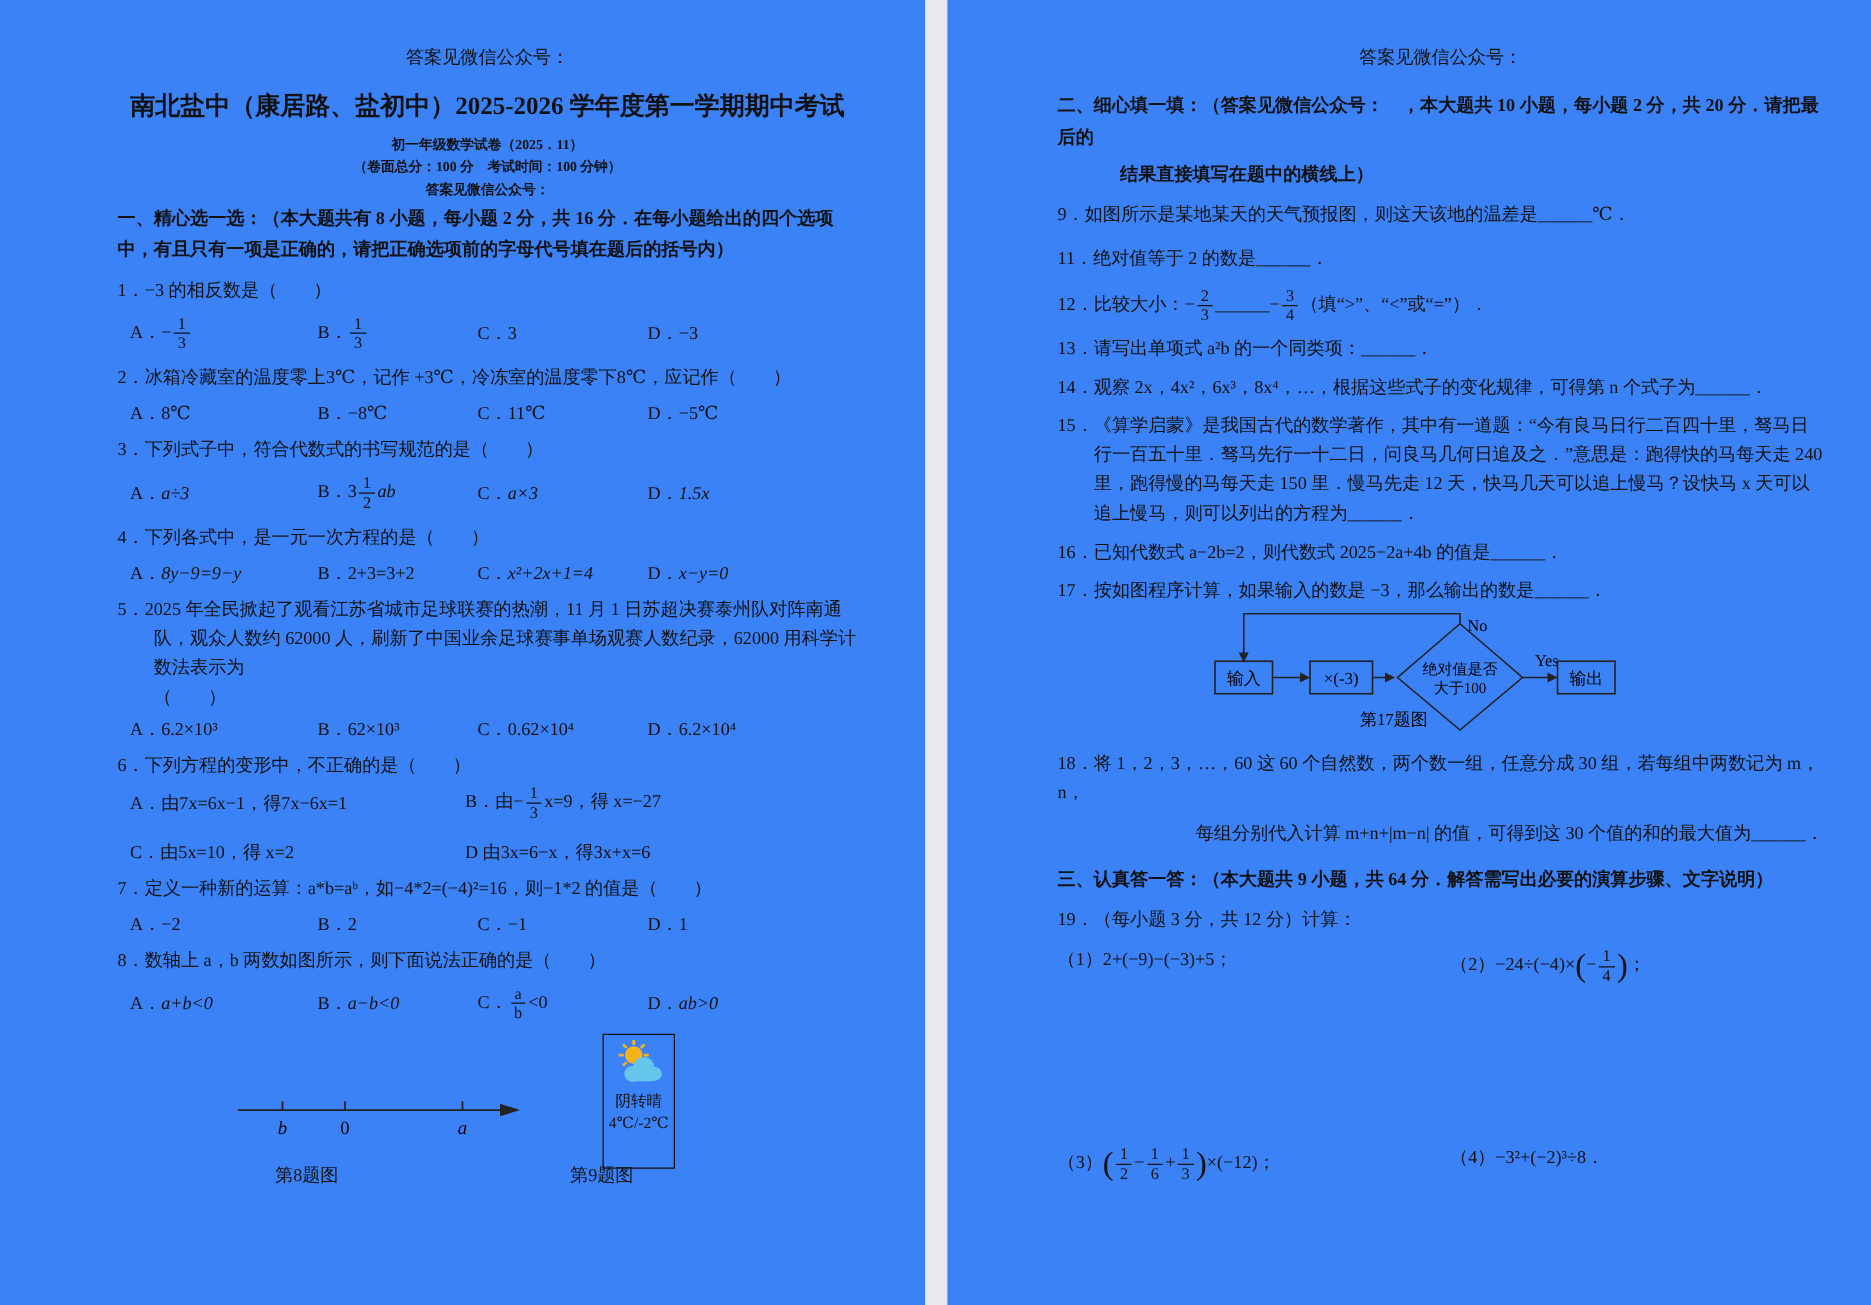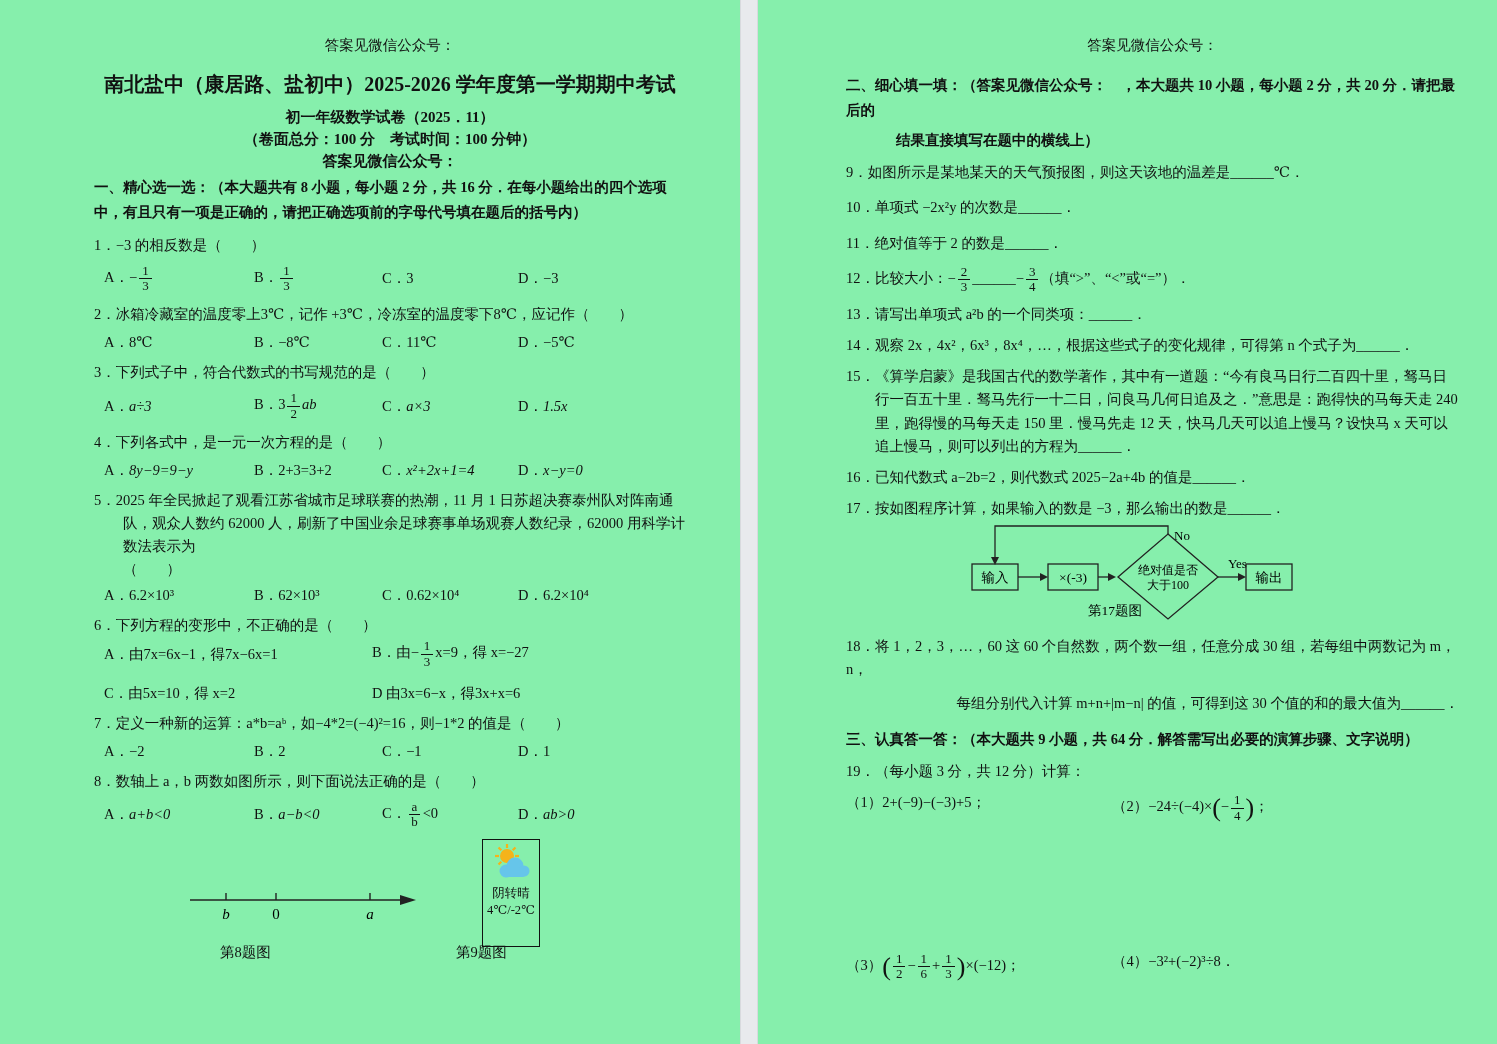--- a/index.html
+++ b/index.html
@@ -3,27 +3,27 @@
 <meta charset="utf-8">
 <style>
   html,body{margin:0;padding:0;}
   body{
     width:1497px;height:1044px;
     background:#dfe1e5;
     font-family:"Liberation Serif","DejaVu Serif",serif;
     font-size:14.5px;color:#111;
   }
   .spread{display:flex;width:1497px;height:1044px;}
-  .page{background:#86efac;box-sizing:border-box;overflow:hidden;}
+  .page{background:#3b82f6;box-sizing:border-box;overflow:hidden;}
   .page-l{width:740px;padding:36px 54px 0 94px;}
   .gutter{width:18px;background:#e8eaed;border-left:1px solid #d8dade;border-right:1px solid #d8dade;box-sizing:border-box;}
   .page-r{flex:1;padding:36px 38px 0 88px;}
   .center{text-align:center;}
   .title{font-size:20px;font-weight:700;margin:16px 0 10px;}
-  .sub{font-size:15px;font-weight:700;margin:3px 0;}
+  .sub{font-size:11px;font-weight:700;margin:3px 0;}
   .note{margin-bottom:8px;}
   .preface{text-indent:2em;line-height:1.7;margin:8px 0 2px;}
   .sec{font-weight:700;line-height:1.75;margin:4px 0;}
   .stem{margin:8px 0 2px;line-height:1.6;}
   .hang{padding-left:2em;text-indent:-2em;}
   .opts4{display:grid;grid-template-columns:150px 128px 136px 1fr;padding-left:10px;margin:7px 0 9px;align-items:center;}
   .opts2{display:grid;grid-template-columns:268px 1fr;padding-left:10px;margin:2px 0 9px;row-gap:14px;align-items:center;}
   .opt{white-space:nowrap;}
   .vi{font-style:italic;}
   .fr{display:inline-flex;flex-direction:column;align-items:center;vertical-align:middle;line-height:1.12;font-size:13px;margin:0 2px;font-style:normal;}
@@ -31,21 +31,21 @@
   .fr .d{padding:0 3px;}
   .bigp{font-size:26px;font-weight:400;vertical-align:middle;line-height:1;font-style:normal;}
   .figs{position:relative;height:138px;margin-top:8px;}
   .nl-svg{position:absolute;left:96px;top:48px;}
   .weather{position:absolute;left:388px;top:0;width:58px;height:108px;border:1.5px solid #111;text-align:center;box-sizing:border-box;font-size:12.5px;line-height:1.3;}
   .cap{position:absolute;font-size:14.5px;}
   .cap8{left:126px;top:104px;}
   .cap9{left:362px;top:104px;}
   .flow{margin:2px 0 2px 64px;display:block;}
   .flow text{font-family:"Liberation Serif","DejaVu Serif",serif;}
-  .q19row{display:grid;grid-template-columns:266px 1fr;margin:10px 0;align-items:start;}
+  .q19row{display:grid;grid-template-columns:266px 1fr;margin:10px 0;align-items:start;gap:48px;}
   .gap{height:108px;}
   .l2{padding-left:50px;}
   .l2b{padding-left:28px;text-align:right;}
   .paren-line{padding-left:2em;margin:2px 0;}
   .q12line{margin:10px 0 6px;line-height:1.6;}
 </style>
 </head>
 <body>
 
 <div class="spread">
@@ -177,21 +177,20 @@
 
   <div class="gutter"></div>
 
   <div class="page page-r">
     <div class="center note">答案见微信公众号：</div>
 
     <div class="sec" style="margin-top:18px;">二、细心填一填：（答案见微信公众号：　，本大题共 10 小题，每小题 2 分，共 20 分．请把最后的</div>
     <div class="sec l2">结果直接填写在题中的横线上）</div>
 
     <div class="stem">9．如图所示是某地某天的天气预报图，则这天该地的温差是______℃．</div>
-    <div class="stem" style="margin-top:12px;">10．单项式 −2x²y 的次数是______．</div>
     <div class="stem" style="margin-top:12px;">11．绝对值等于 2 的数是______．</div>
 
     <div class="q12line">
       <span>12．比较大小：</span><span>−</span><span class="fr">
           <span class="n">2</span>
           <span class="d">3</span>
         </span><span>______</span><span>−</span><span class="fr">
           <span class="n">3</span>
           <span class="d">4</span>
         </span><span>（填“&gt;”、“&lt;”或“=”）．</span>

